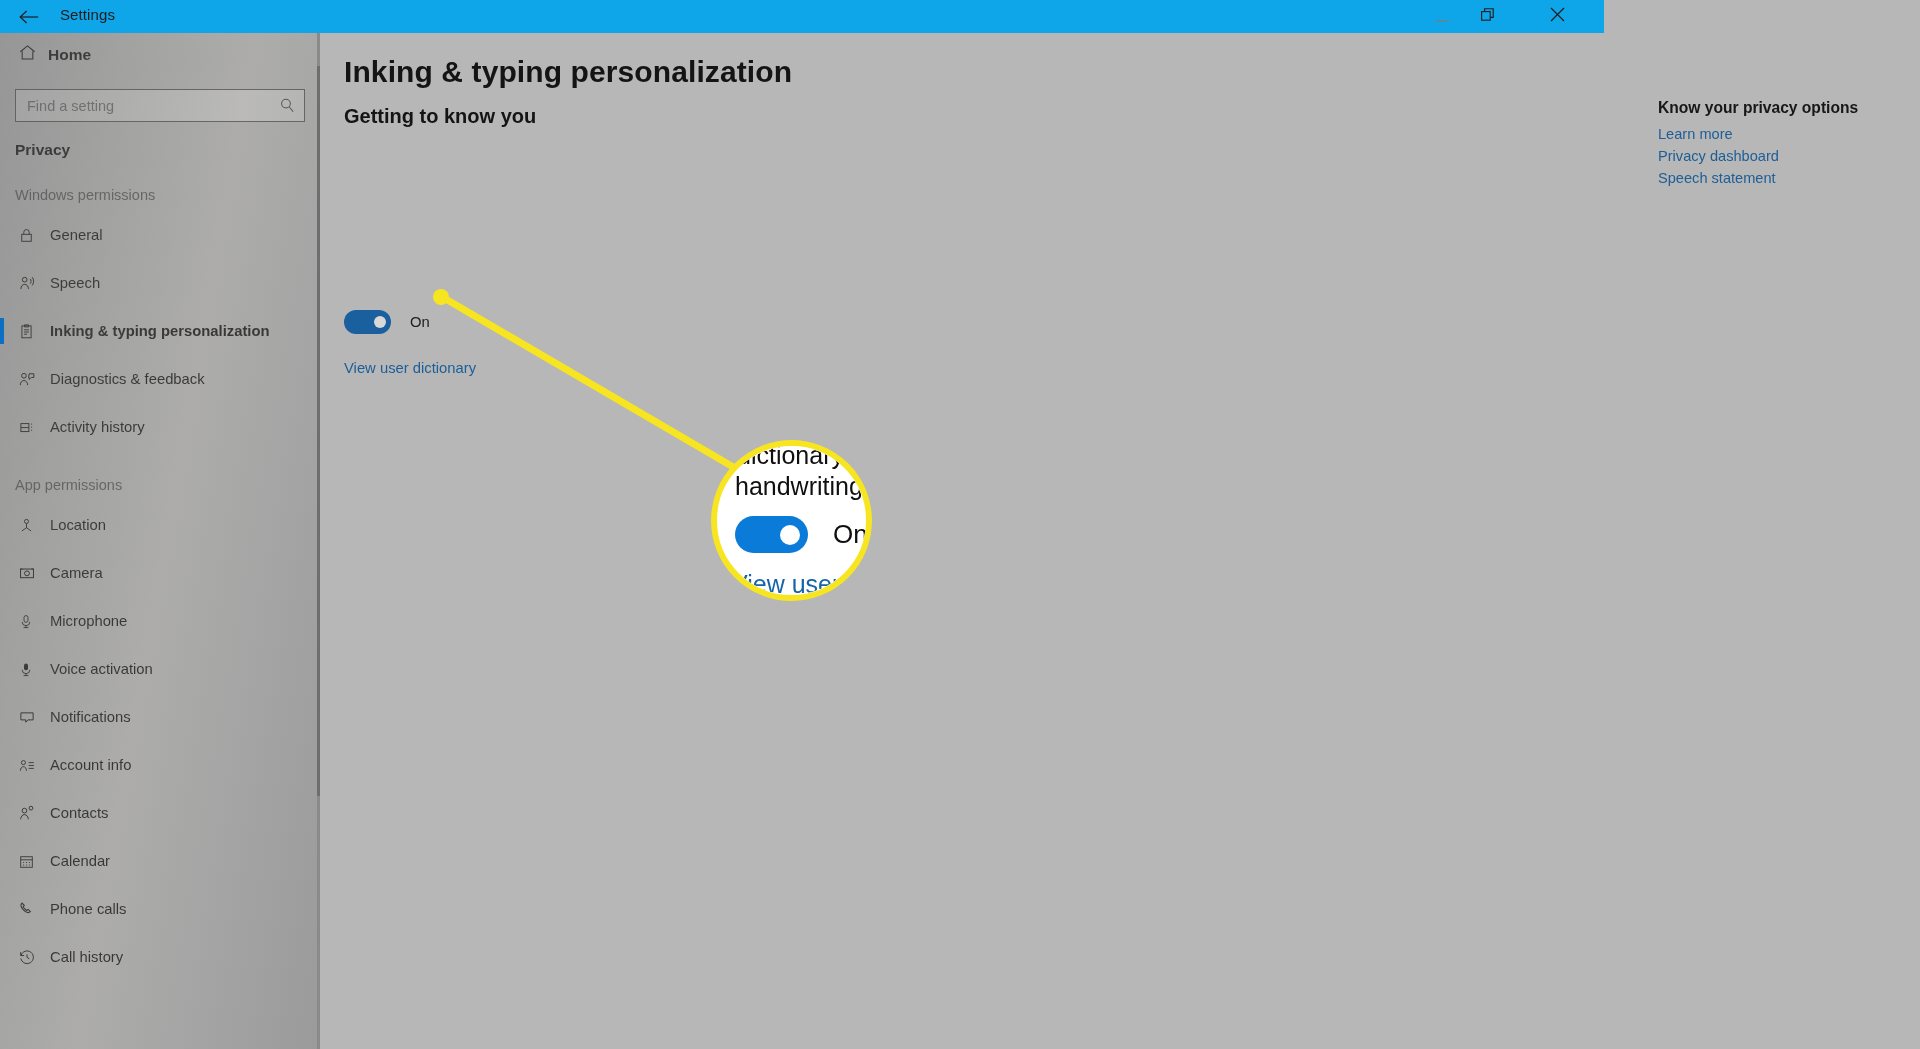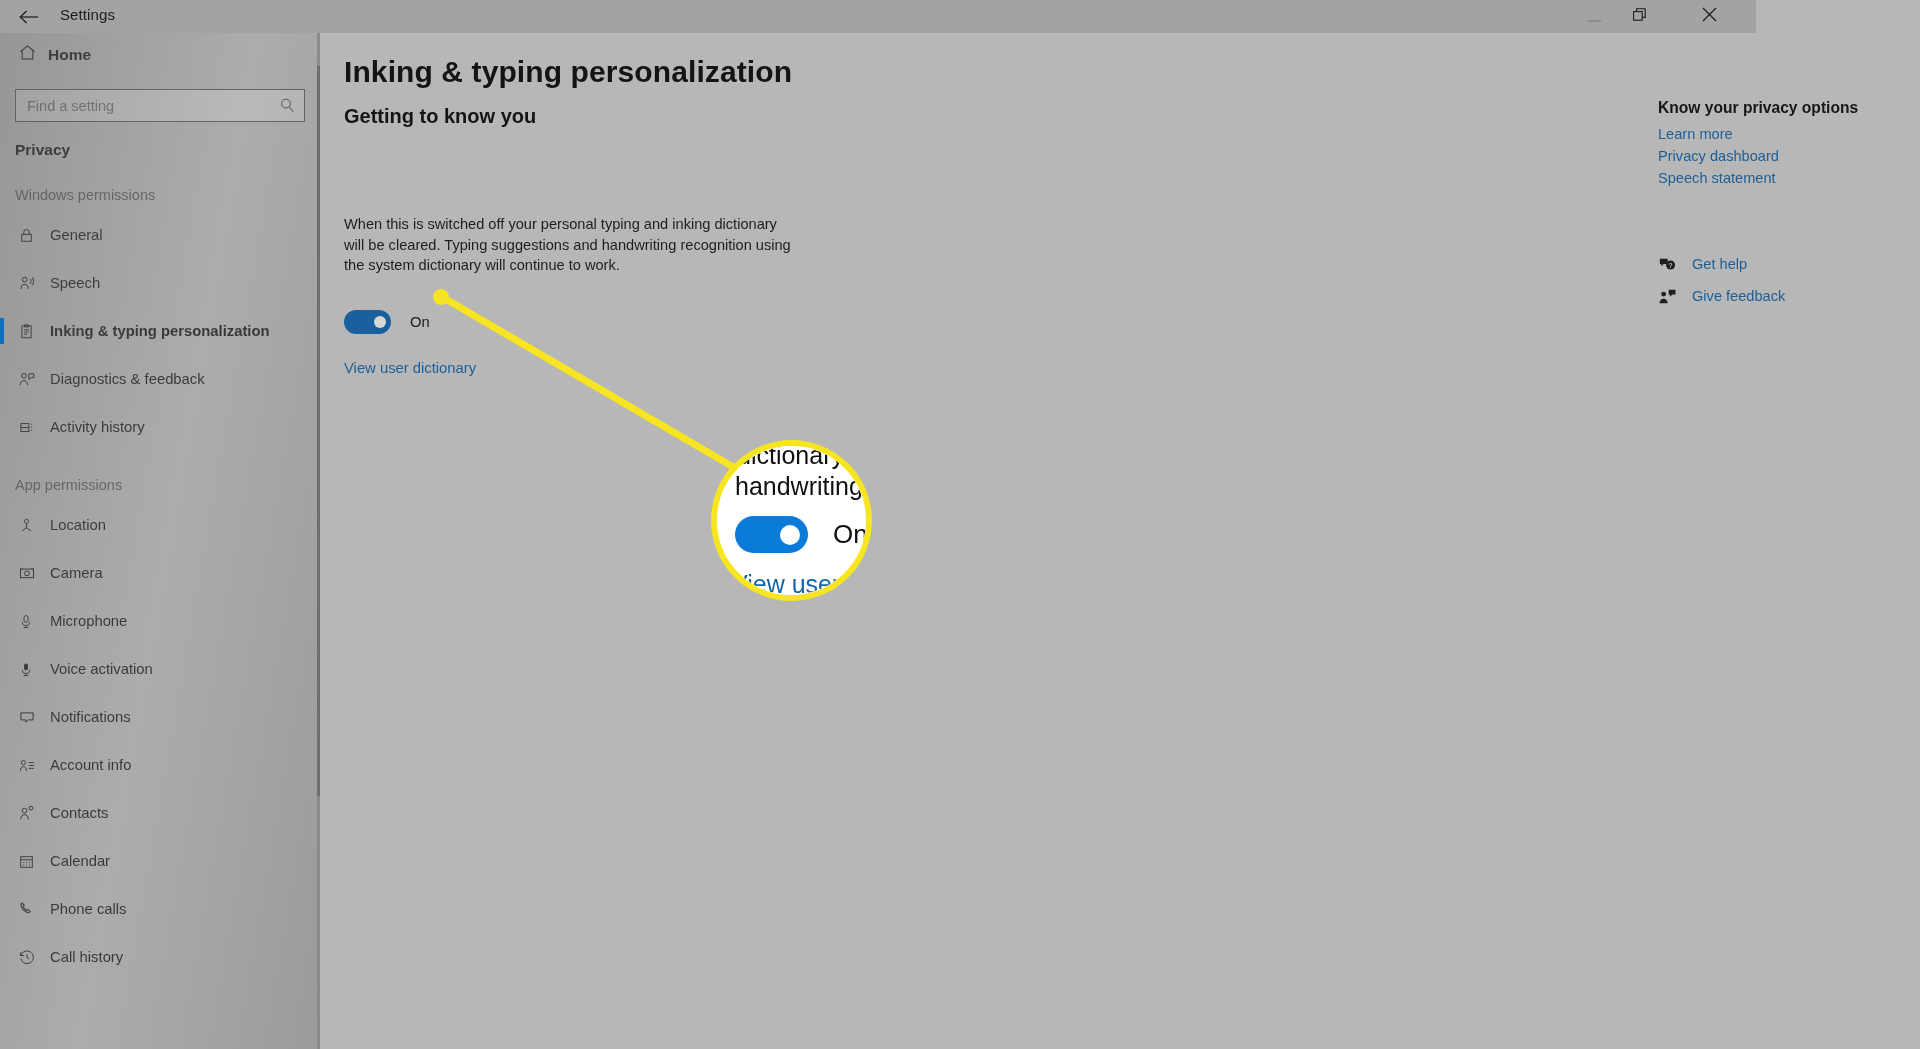--- a/index.html
+++ b/index.html
@@ -17,23 +17,23 @@
     position: relative;
     width: 1920px;
     height: 1049px;
     background: #b7b7b7;
   }
 
   
   #titlebar {
     position: absolute;
     top: 0; left: 0;
-    width: 1756px;
+    width: 1604px;
     height: 33px;
-    background: #a3a3a3;
+    background: #0ea5e9;
     z-index: 30;
   }
   #back-button {
     position: absolute;
     left: 6px; top: 0;
     width: 46px; height: 33px;
     display: flex; align-items: center; justify-content: center;
     cursor: pointer;
   }
   #back-button svg { display: block; }
@@ -561,61 +561,38 @@
 
     <div id="sidebar-veil"></div>
     <div id="sidebar-scrollbar">
       <div id="sidebar-scroll-thumb"></div>
     </div>
   </div>
 
   <div id="content">
     <h1 id="page-title">Inking &amp; typing personalization</h1>
     <h2 id="section-title">Getting to know you</h2>
-    <p class="body-para" id="para-2">When this is switched off your personal typing and inking dictionary will be cleared. Typing suggestions and handwriting recognition using the system dictionary will continue to work.</p>
 
     <div id="toggle-row">
       <div id="toggle-switch">
         <div id="toggle-knob"></div>
       </div>
       <span id="toggle-state">On</span>
     </div>
 
     <a id="user-dict-link" href="#">View user dictionary</a>
 
     <div id="right-rail">
       <div id="rail-heading">Know your privacy options</div>
       <div id="rail-links">
         <a class="rail-link" href="#">Learn more</a>
         <a class="rail-link" href="#">Privacy dashboard</a>
         <a class="rail-link" href="#">Speech statement</a>
       </div>
 
-      <div id="rail-help">
-        <div class="help-row">
-          <span class="help-icon">
-            <svg width="19" height="17" viewBox="0 0 22 20" fill="#1f1f1f">
-              <path d="M2 3.2h9.2v6.2H6.6L3.6 11.8V9.4H2z"></path>
-              <circle cx="14.6" cy="10.6" r="5.3" fill="#1f1f1f"></circle>
-              <text x="14.6" y="14" font-size="8" fill="#b7b7b7" text-anchor="middle" font-family="Liberation Sans, sans-serif" font-weight="bold">?</text>
-            </svg>
-          </span>
-          <span class="help-label">Get help</span>
-        </div>
-        <div class="help-row">
-          <span class="help-icon">
-            <svg width="19" height="17" viewBox="0 0 22 20" fill="#1f1f1f">
-              <circle cx="6.4" cy="7.2" r="2.9"></circle>
-              <path d="M1.6 18c0-3.2 2.1-5.5 4.8-5.5s4.8 2.3 4.8 5.5z"></path>
-              <path d="M12.4 2h8v5.6h-3.6l-3 2.4V7.6h-1.4z"></path>
-            </svg>
-          </span>
-          <span class="help-label">Give feedback</span>
-        </div>
-      </div>
     </div>
   </div>
 
   <div id="titlebar">
     <div id="back-button">
       <span>
         <svg width="22" height="16" viewBox="0 0 24 16" fill="none" stroke="#1c1c1c" stroke-width="1.3">
           <path d="M22 8H2.5"></path>
           <path d="M9.4 1.4 2.4 8l7 6.6"></path>
         </svg>

